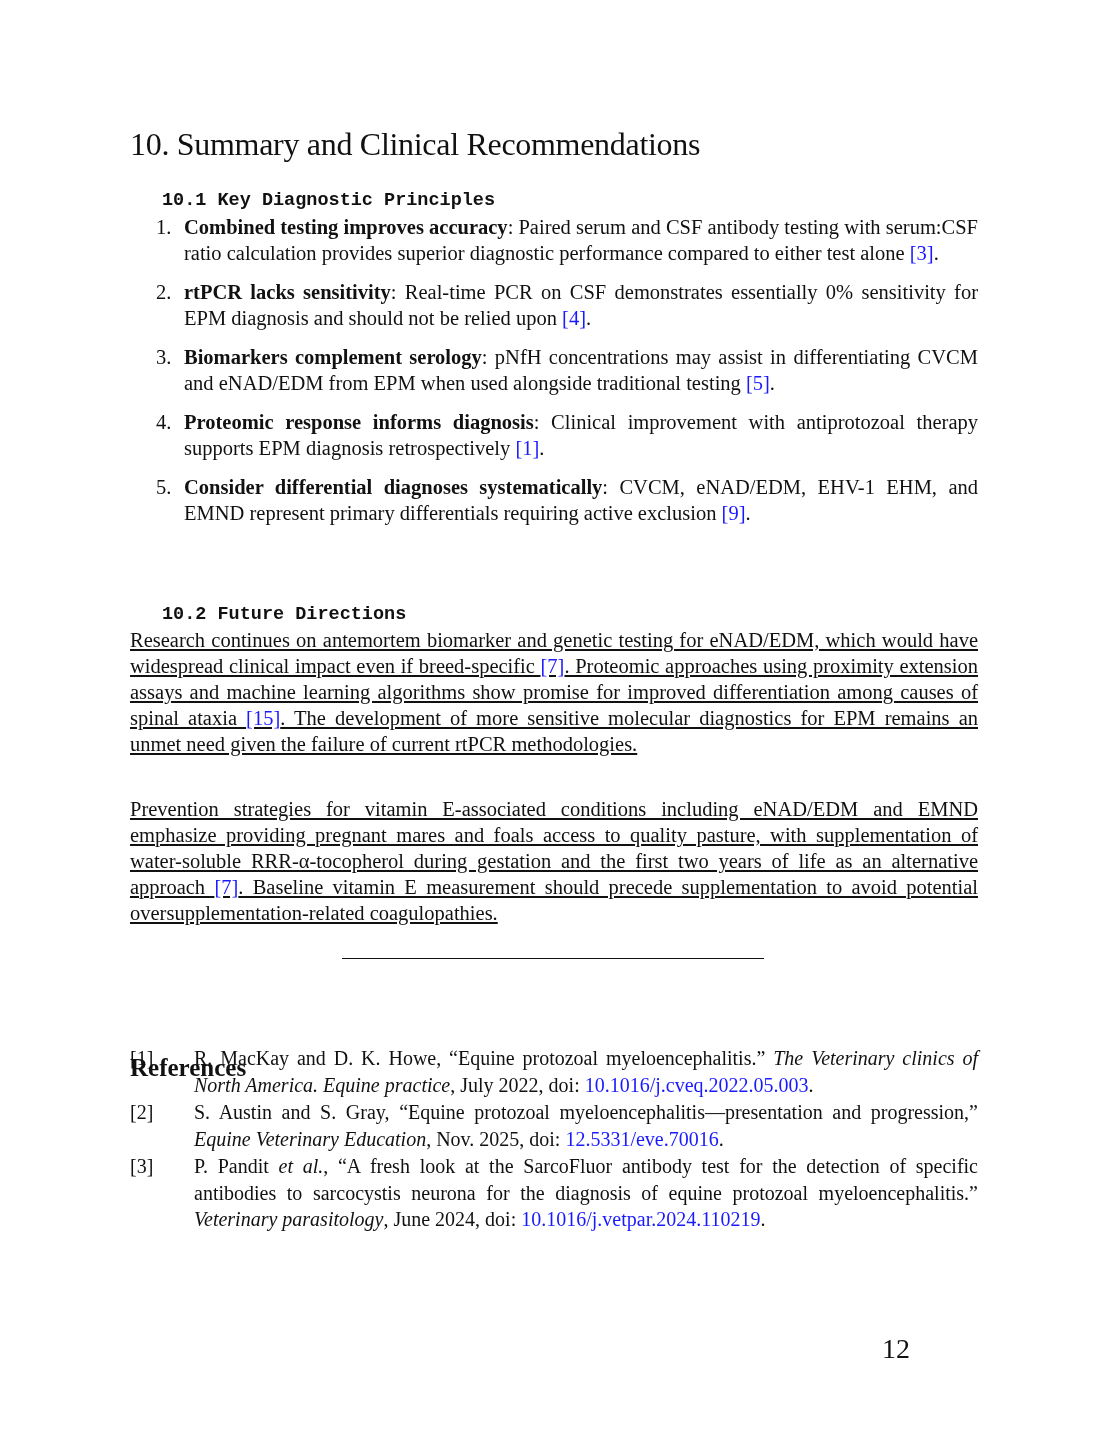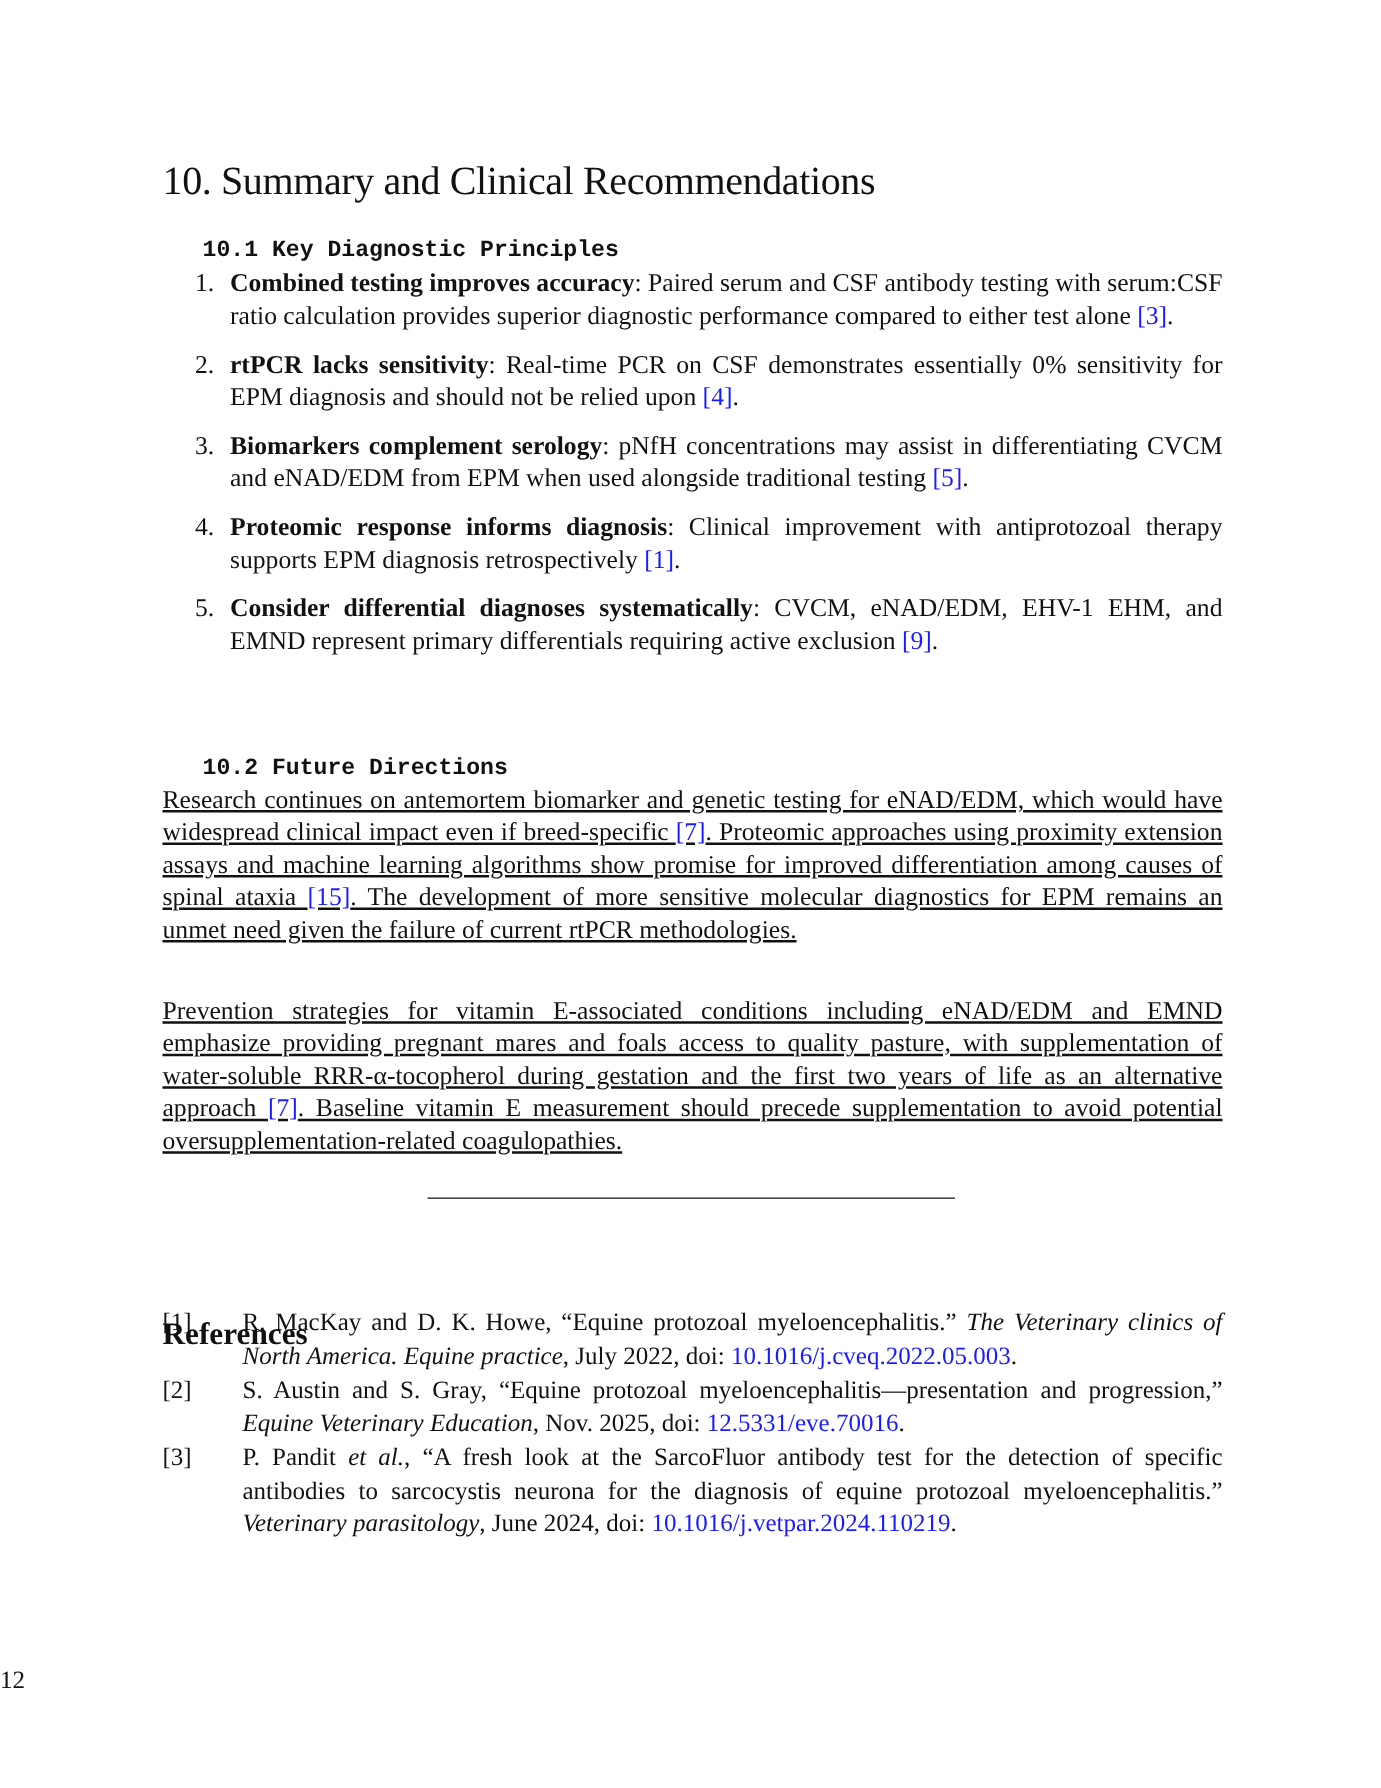--- a/index.html
+++ b/index.html
@@ -46,22 +46,22 @@
     font-family: "Liberation Serif", "DejaVu Serif", serif;
   }
   .refs { position: absolute; left: 0; top: 1045px; width: 848px; }
   .ref {
     position: relative; padding-left: 64px; margin-bottom: 1px;
     text-align: justify; font-size: 20px; line-height: 26.5px;
   }
   .ref .label { position: absolute; left: 0; top: 0; }
   .ref i { font-style: italic; }
   .pagenum {
-    position: absolute; left: 0; width: 910px; top: 1333px; text-align: left;
-    font-family: "Liberation Serif", "DejaVu Serif", serif; font-size: 20px;
+    position: absolute; left: 0; width: 910px; top: 1333px; text-align: right;
+    font-family: "Liberation Serif", "DejaVu Serif", serif; font-size: 28px;
   }
 </style>
 </head>
 <body>
 
 <div class="page">
 
   <h1 class="h-section">10. Summary and Clinical Recommendations</h1>
 
   <h2 class="h-sub" style="top:174px">10.1 Key Diagnostic Principles</h2>

